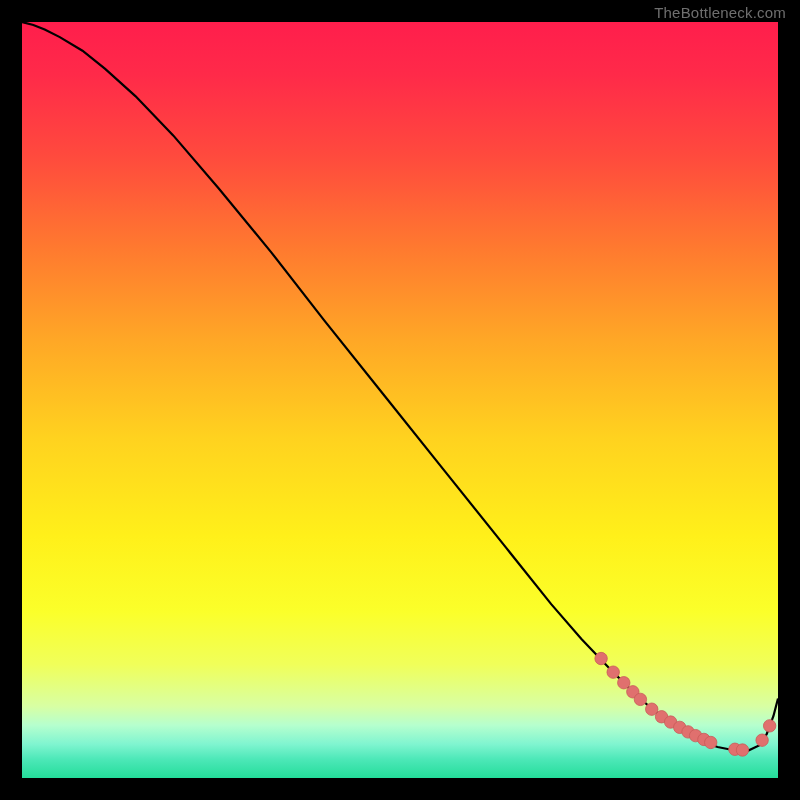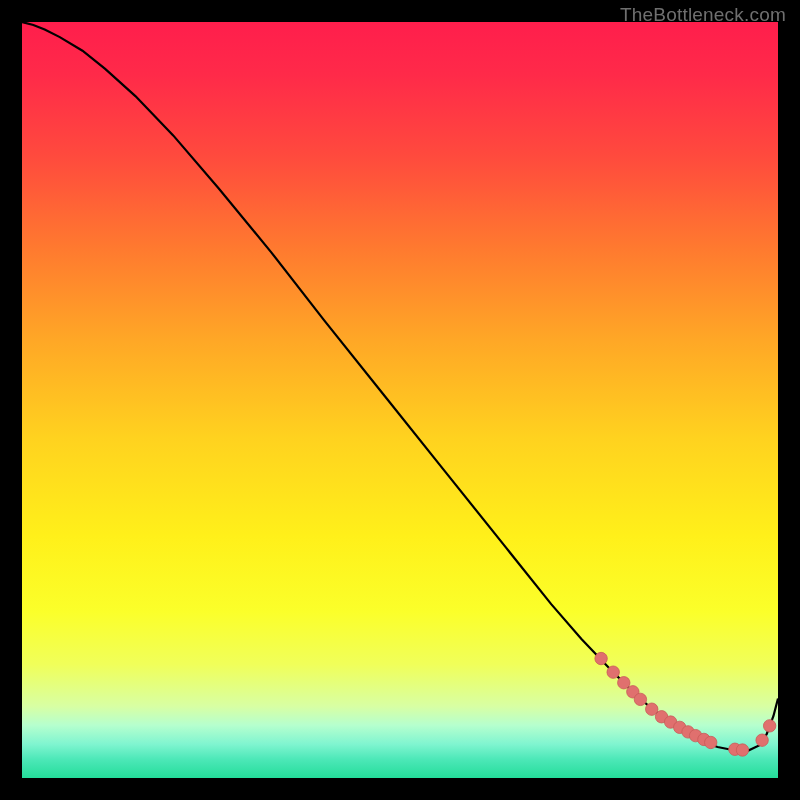--- a/index.html
+++ b/index.html
@@ -30,21 +30,21 @@
     inset: 0;
     width: 100%;
     height: 100%;
     display: block;
   }
   .attribution {
     position: absolute;
     top: 4px;
     right: 14px;
     color: #6f6f6f;
-    font-size: 19px;
+    font-size: 15px;
     letter-spacing: 0.2px;
     text-align: center;
   }
 </style>
 </head>
 <body>
 
 <div class="stage">
 
   <div class="plot">

